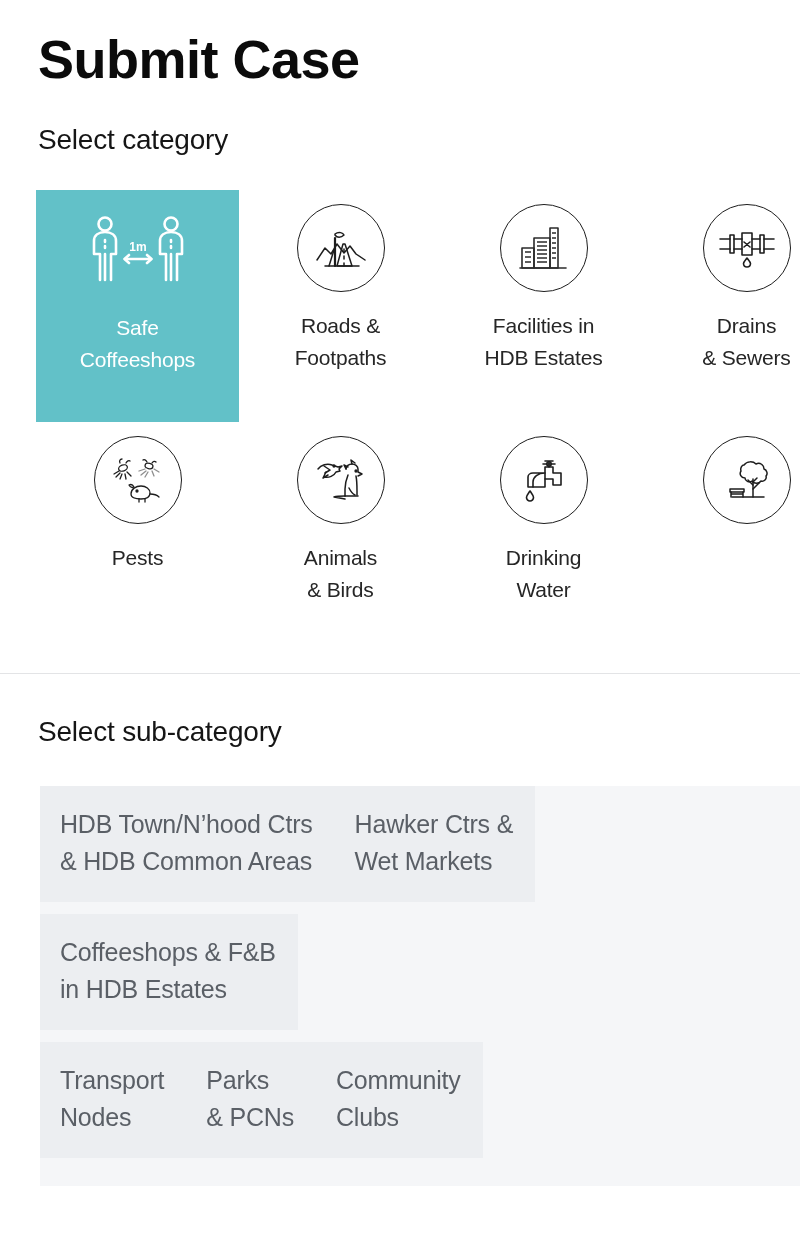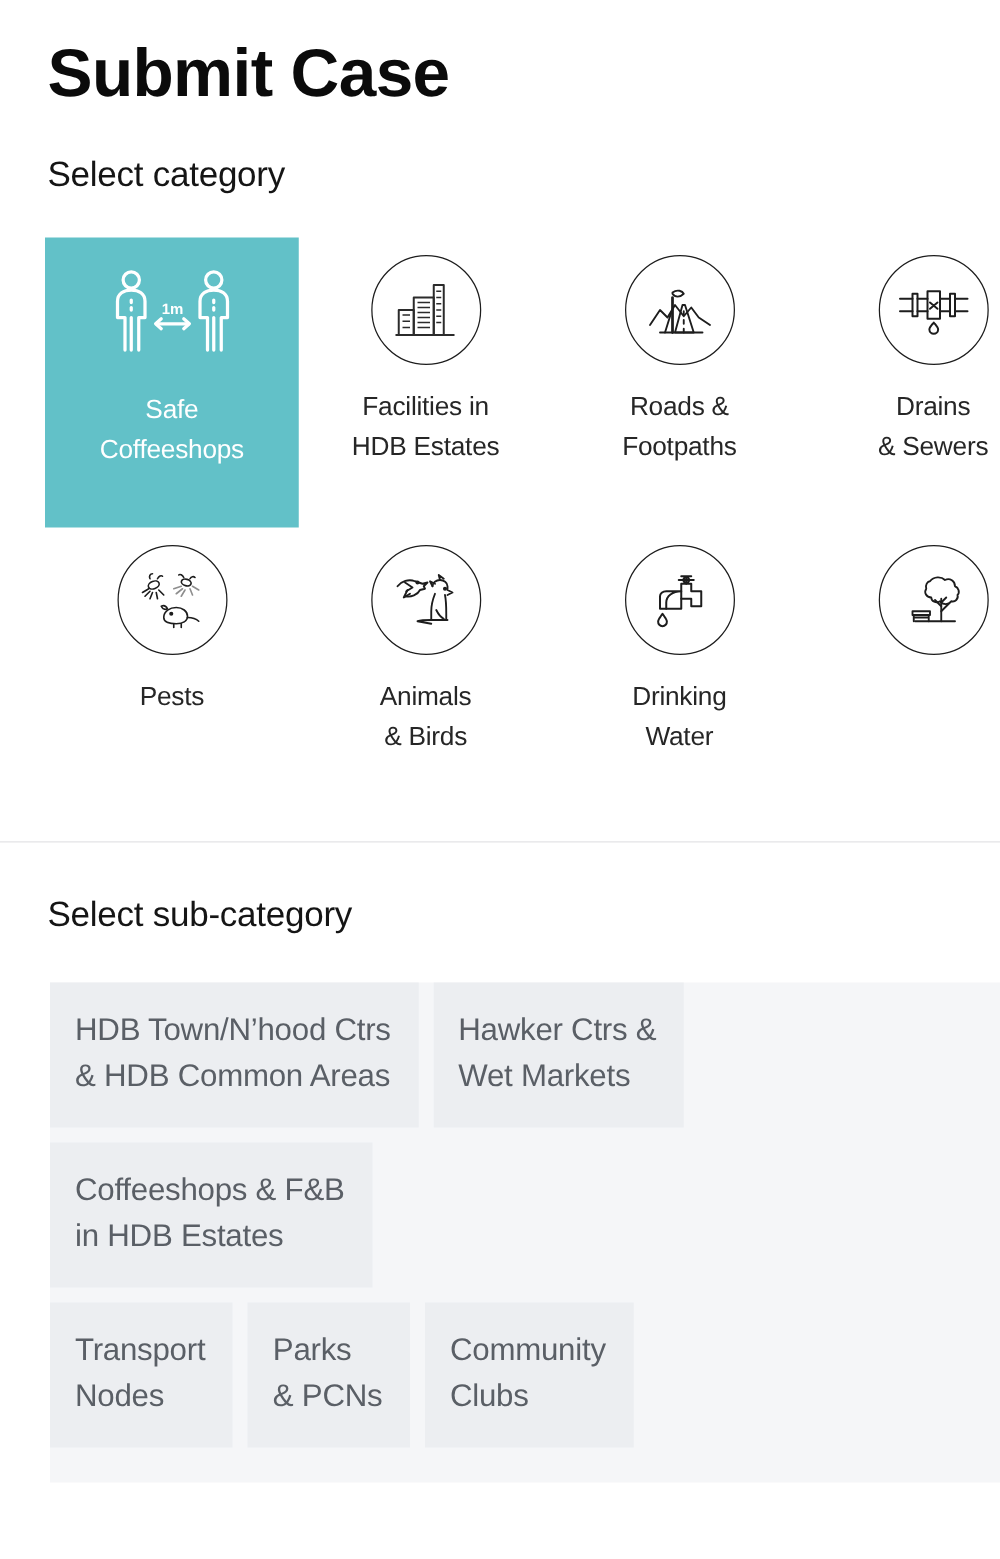--- a/index.html
+++ b/index.html
@@ -140,21 +140,20 @@
   }
 
   .sub-rows {
     display: flex;
     flex-direction: column;
     gap: 12px;
   }
 
   .sub-row {
     display: flex;
-    gap: 12px;
   }
 
   .sub-chip {
     background: #eceef1;
     color: #5a5f66;
     font-size: 25px;
     line-height: 1.48;
     letter-spacing: -0.2px;
     padding: 20px 22px 22px 20px;
     white-space: pre-line;
@@ -185,48 +184,48 @@
           <path d="M41 45h26"></path>
           <path d="M45 41l-4.5 4 4.5 4M63 41l4.5 4-4.5 4"></path>
           <text x="54" y="37" font-family="'Liberation Sans', sans-serif" font-size="12" font-weight="700" fill="#ffffff" stroke="none" text-anchor="middle">1m</text>
         </svg>
       </span>
       <span class="cat-label"><span>Safe</span><br><span>Coffeeshops</span></span>
     </div>
 
     <div class="cat-tile">
       <span class="cat-icon">
+        <svg width="56" height="48" viewBox="0 0 56 48" fill="none" stroke="#1d1d1d" stroke-width="1.5" stroke-linecap="round" stroke-linejoin="round">
+          <path d="M4 36l8-12 6 6 6-10 7 9 6-7 6 8 9 6"></path>
+          <path d="M22 14v28" stroke-width="2.2"></path>
+          <path d="M22 10c4-3 8-1 9 1-3 3-7 3-9 0z"></path>
+          <path d="M24 42l6-22h2l7 22z"></path>
+          <path d="M31 25v3M31 32v3M31 39v3"></path>
+          <path d="M12 42h34"></path>
+          <path d="M16 42l5-16"></path>
+        </svg>
+      </span>
+      <span class="cat-label"><span>Roads &amp;</span><br><span>Footpaths</span></span>
+    </div>
+
+    <div class="cat-tile">
+      <span class="cat-icon">
         <svg width="52" height="48" viewBox="0 0 52 48" fill="none" stroke="#2b2b2b" stroke-width="1.6" stroke-linejoin="round">
           <rect x="4" y="24" width="12" height="20"></rect>
           <rect x="16" y="14" width="16" height="30"></rect>
           <rect x="32" y="4" width="8" height="40"></rect>
           <path d="M2 44h46" stroke-linecap="round"></path>
           <g stroke-width="1.3">
             <path d="M19 18h10M19 22h10M19 26h10M19 30h10M19 34h10M19 38h10"></path>
             <path d="M34 9h4M34 14h4M34 19h4M34 24h4M34 29h4M34 34h4"></path>
             <path d="M7 28h6M7 33h6M7 38h6"></path>
           </g>
         </svg>
       </span>
       <span class="cat-label"><span>Facilities in</span><br><span>HDB Estates</span></span>
-    </div>
-
-    <div class="cat-tile">
-      <span class="cat-icon">
-        <svg width="56" height="48" viewBox="0 0 56 48" fill="none" stroke="#1d1d1d" stroke-width="1.5" stroke-linecap="round" stroke-linejoin="round">
-          <path d="M4 36l8-12 6 6 6-10 7 9 6-7 6 8 9 6"></path>
-          <path d="M22 14v28" stroke-width="2.2"></path>
-          <path d="M22 10c4-3 8-1 9 1-3 3-7 3-9 0z"></path>
-          <path d="M24 42l6-22h2l7 22z"></path>
-          <path d="M31 25v3M31 32v3M31 39v3"></path>
-          <path d="M12 42h34"></path>
-          <path d="M16 42l5-16"></path>
-        </svg>
-      </span>
-      <span class="cat-label"><span>Roads &amp;</span><br><span>Footpaths</span></span>
     </div>
 
     <div class="cat-tile">
       <span class="cat-icon">
         <svg width="58" height="46" viewBox="0 0 58 46" fill="none" stroke="#1d1d1d" stroke-width="1.6" stroke-linecap="round" stroke-linejoin="round">
           <path d="M2 14h10M2 24h10"></path>
           <rect x="12" y="10" width="4" height="18"></rect>
           <path d="M16 14h8M16 24h8"></path>
           <rect x="24" y="8" width="10" height="22"></rect>
           <path d="M34 14h8M34 24h8"></path>

